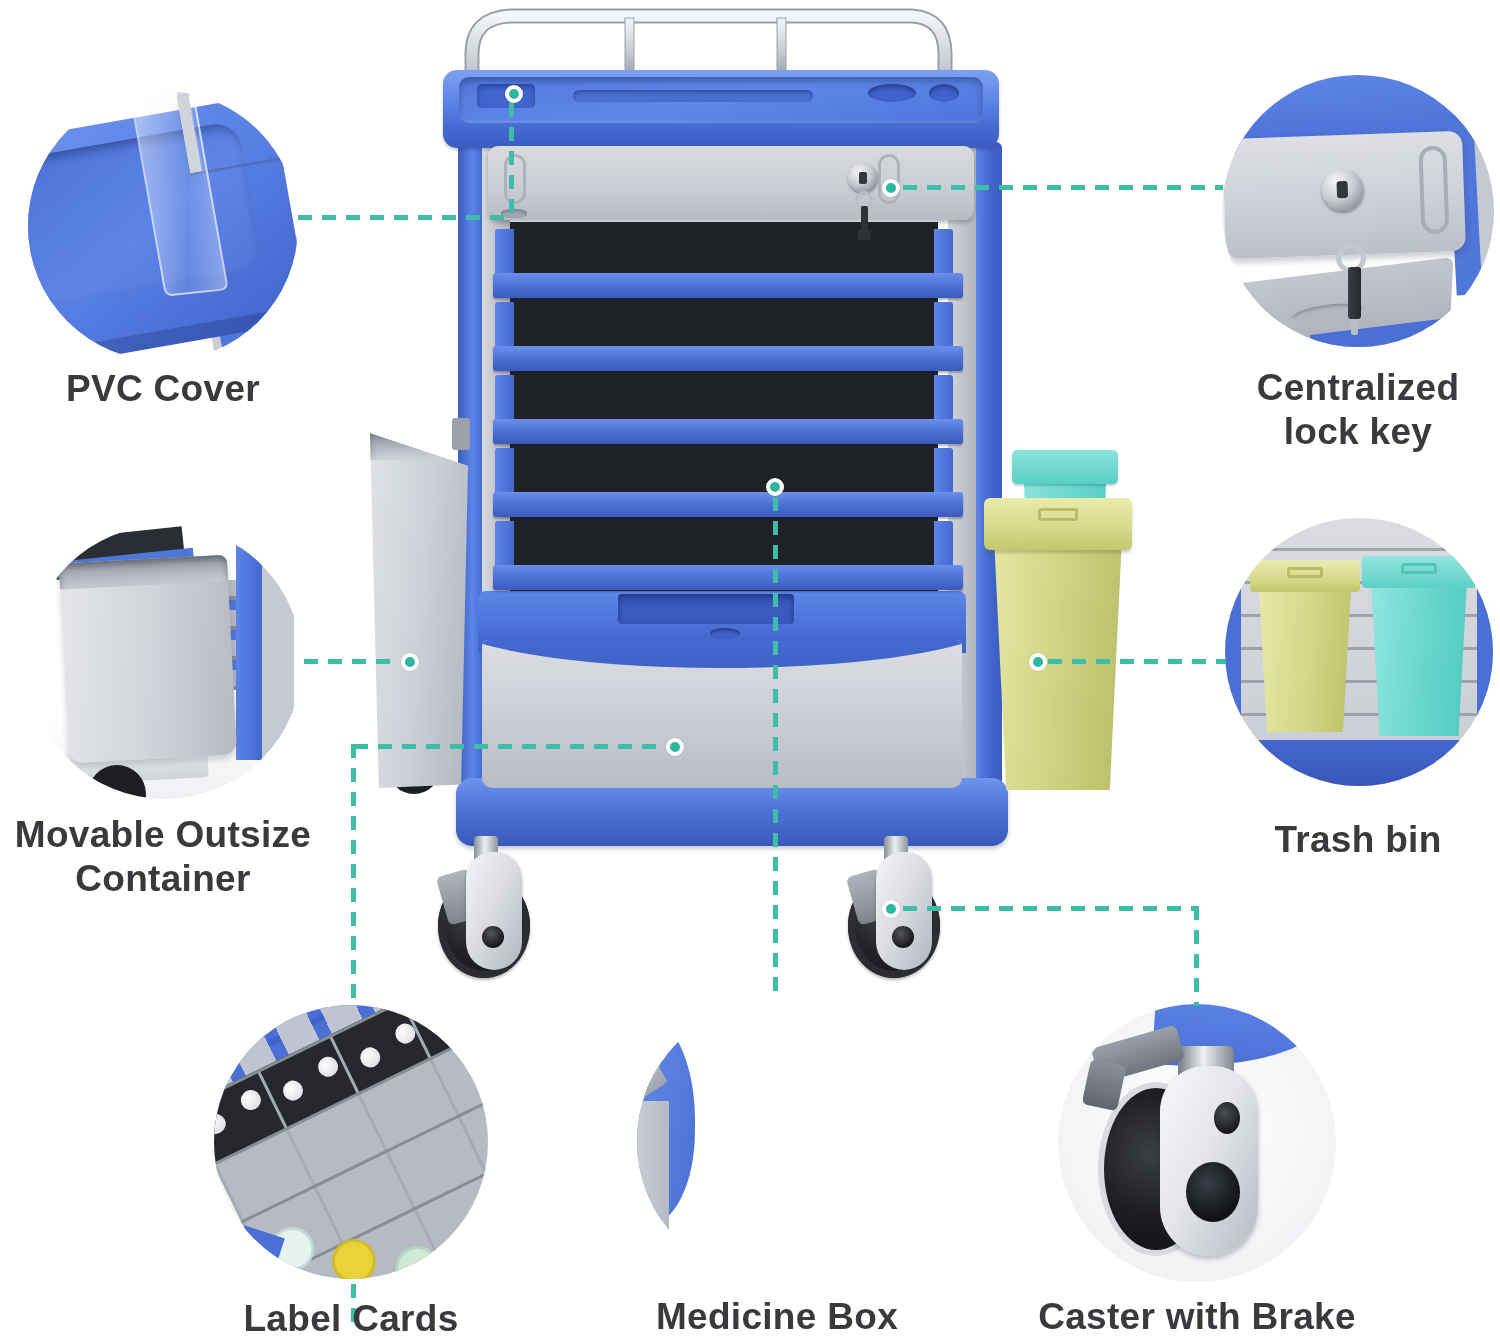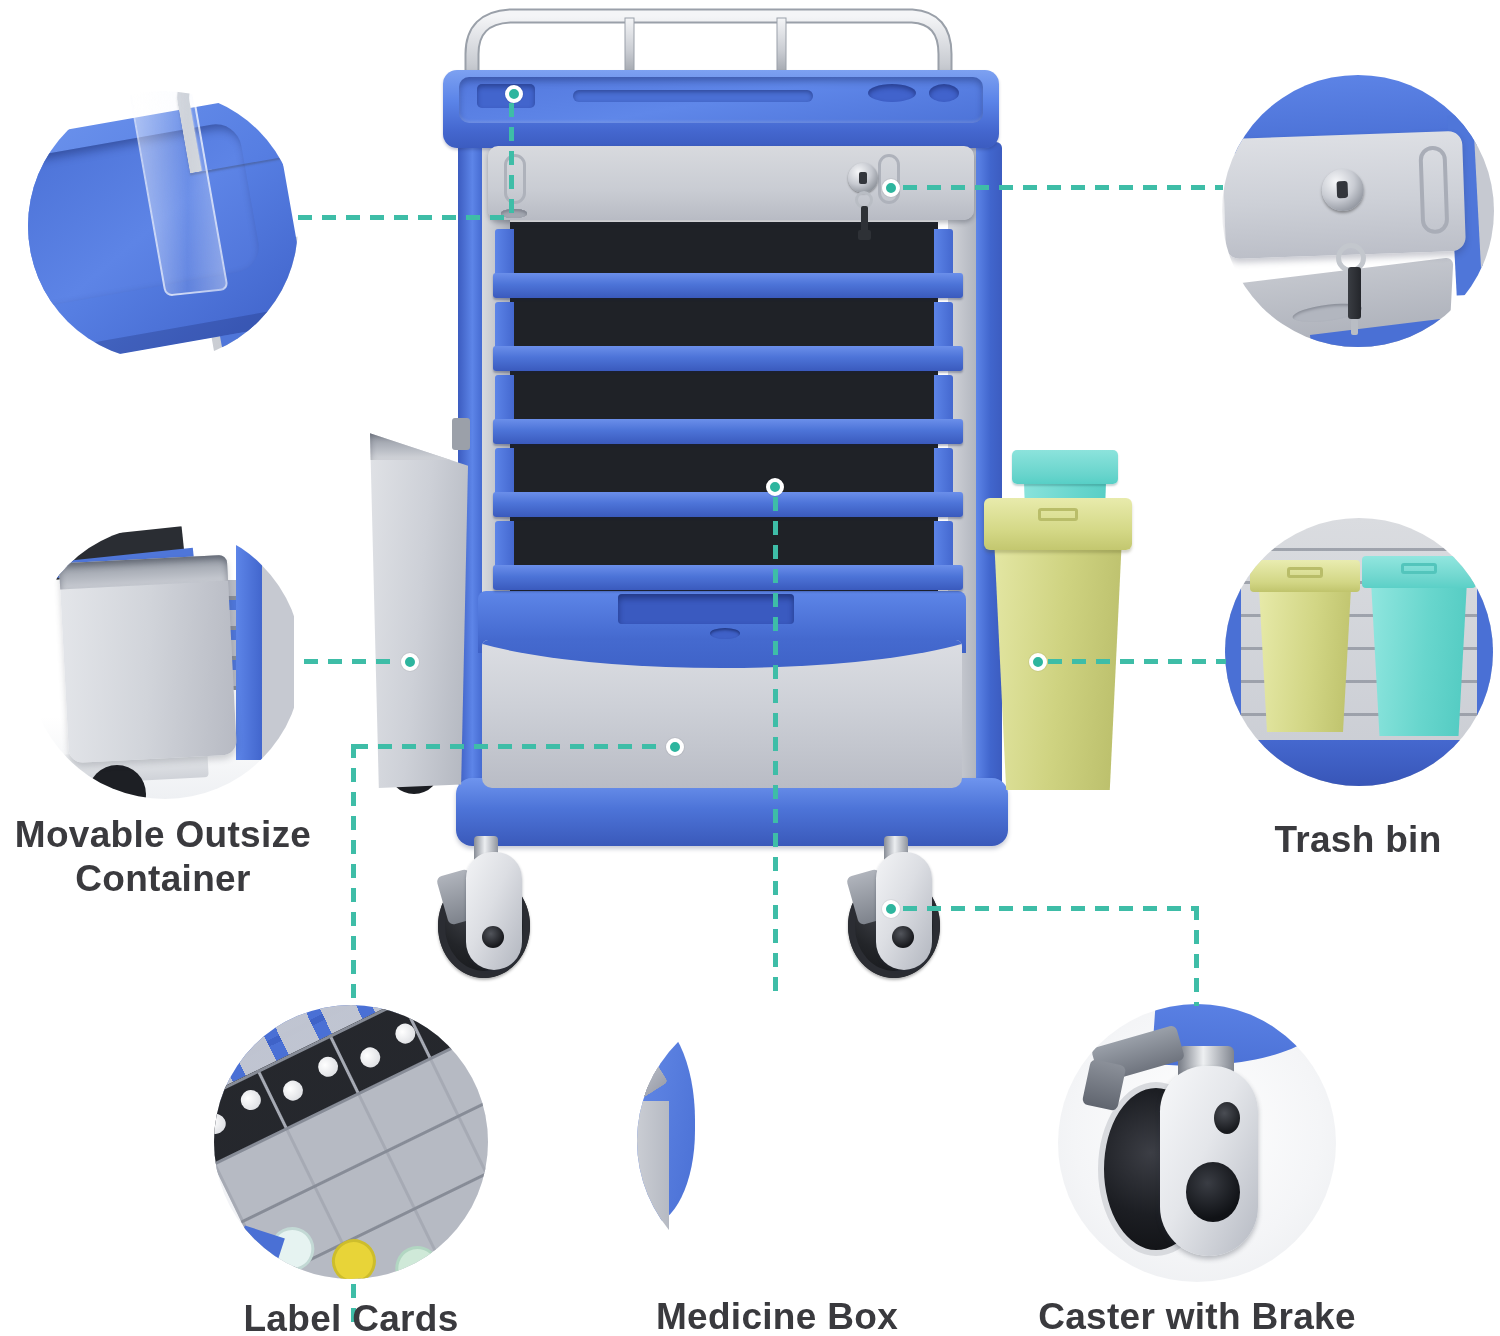--- a/index.html
+++ b/index.html
@@ -382,19 +382,21 @@
            background:radial-gradient(circle at 40% 35%,#4a4d54,#191b1f 70%);"></div>
       <div style="left:26px;top:96px;width:54px;height:60px;border-radius:50%;
            background:radial-gradient(circle at 40% 35%,#3a3d44,#101216 70%);"></div>
     </div>
     <div style="left:36px;top:32px;width:88px;height:36px;border-radius:6px;transform:rotate(-16deg);
          background:linear-gradient(180deg,#9aa0a9,#6f747e);"></div>
     <div style="left:28px;top:58px;width:36px;height:46px;border-radius:6px;transform:rotate(12deg);
          background:linear-gradient(180deg,#8b9099,#60656f);"></div>
   </div>
 
+  <div class="flabel" style="left:3px;top:367px;width:320px;">PVC Cover</div>
+  <div class="flabel" style="left:1222px;top:366px;width:272px;">Centralized lock key</div>
   <div class="flabel" style="left:-17px;top:813px;width:360px;">Movable Outsize Container</div>
   <div class="flabel" style="left:1198px;top:818px;width:320px;">Trash bin</div>
   <div class="flabel" style="left:191px;top:1297px;width:320px;">Label Cards</div>
   <div class="flabel" style="left:617px;top:1295px;width:320px;">Medicine Box</div>
   <div class="flabel" style="left:997px;top:1295px;width:400px;">Caster with Brake</div>
 
 </div>
 
 </body></html>

